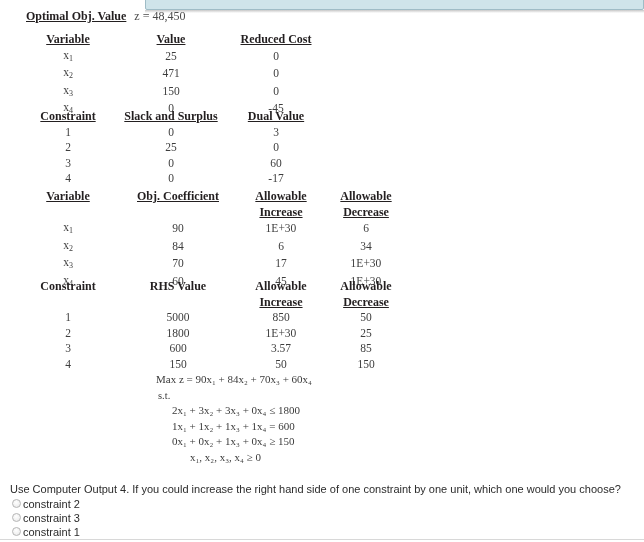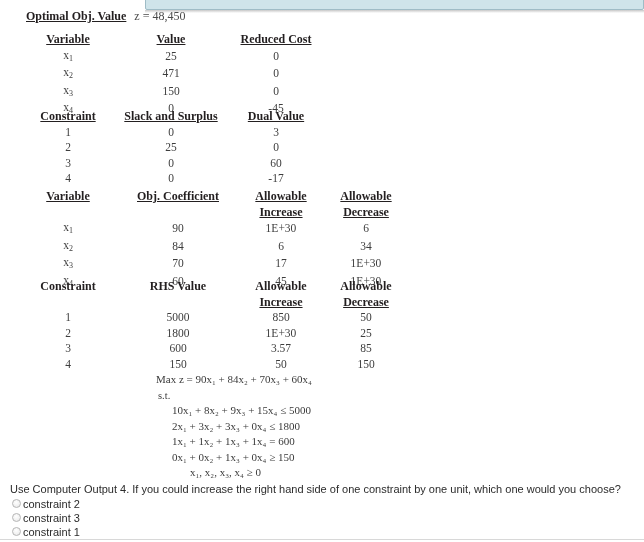--- a/index.html
+++ b/index.html
@@ -370,21 +370,20 @@
       <td><span class="v">150</span></td>
       <td><span class="v">50</span></td>
       <td><span class="v">150</span></td>
     </tr>
   </tbody>
 </table>
 
 <div id="model">
   <div class="objline">Max z = 90x₁ + 84x₂ + 70x₃ + 60x₄</div>
   <div class="stline">s.t.</div>
-  <div class="cons">10x₁ + 8x₂ + 9x₃ + 15x₄ ≤ 5000</div>
   <div class="cons">2x₁ + 3x₂ + 3x₃ + 0x₄ ≤ 1800</div>
   <div class="cons">1x₁ + 1x₂ + 1x₃ + 1x₄ = 600</div>
   <div class="cons">0x₁ + 0x₂ + 1x₃ + 0x₄ ≥ 150</div>
   <div class="nonneg">x₁, x₂, x₃, x₄ ≥ 0</div>
 </div>
 
 <div id="question-block">
   <div id="question-text">Use Computer Output 4. If you could increase the right hand side of one constraint by one unit, which one would you choose?</div>
 
   <div class="opt-row" id="opt-0">

